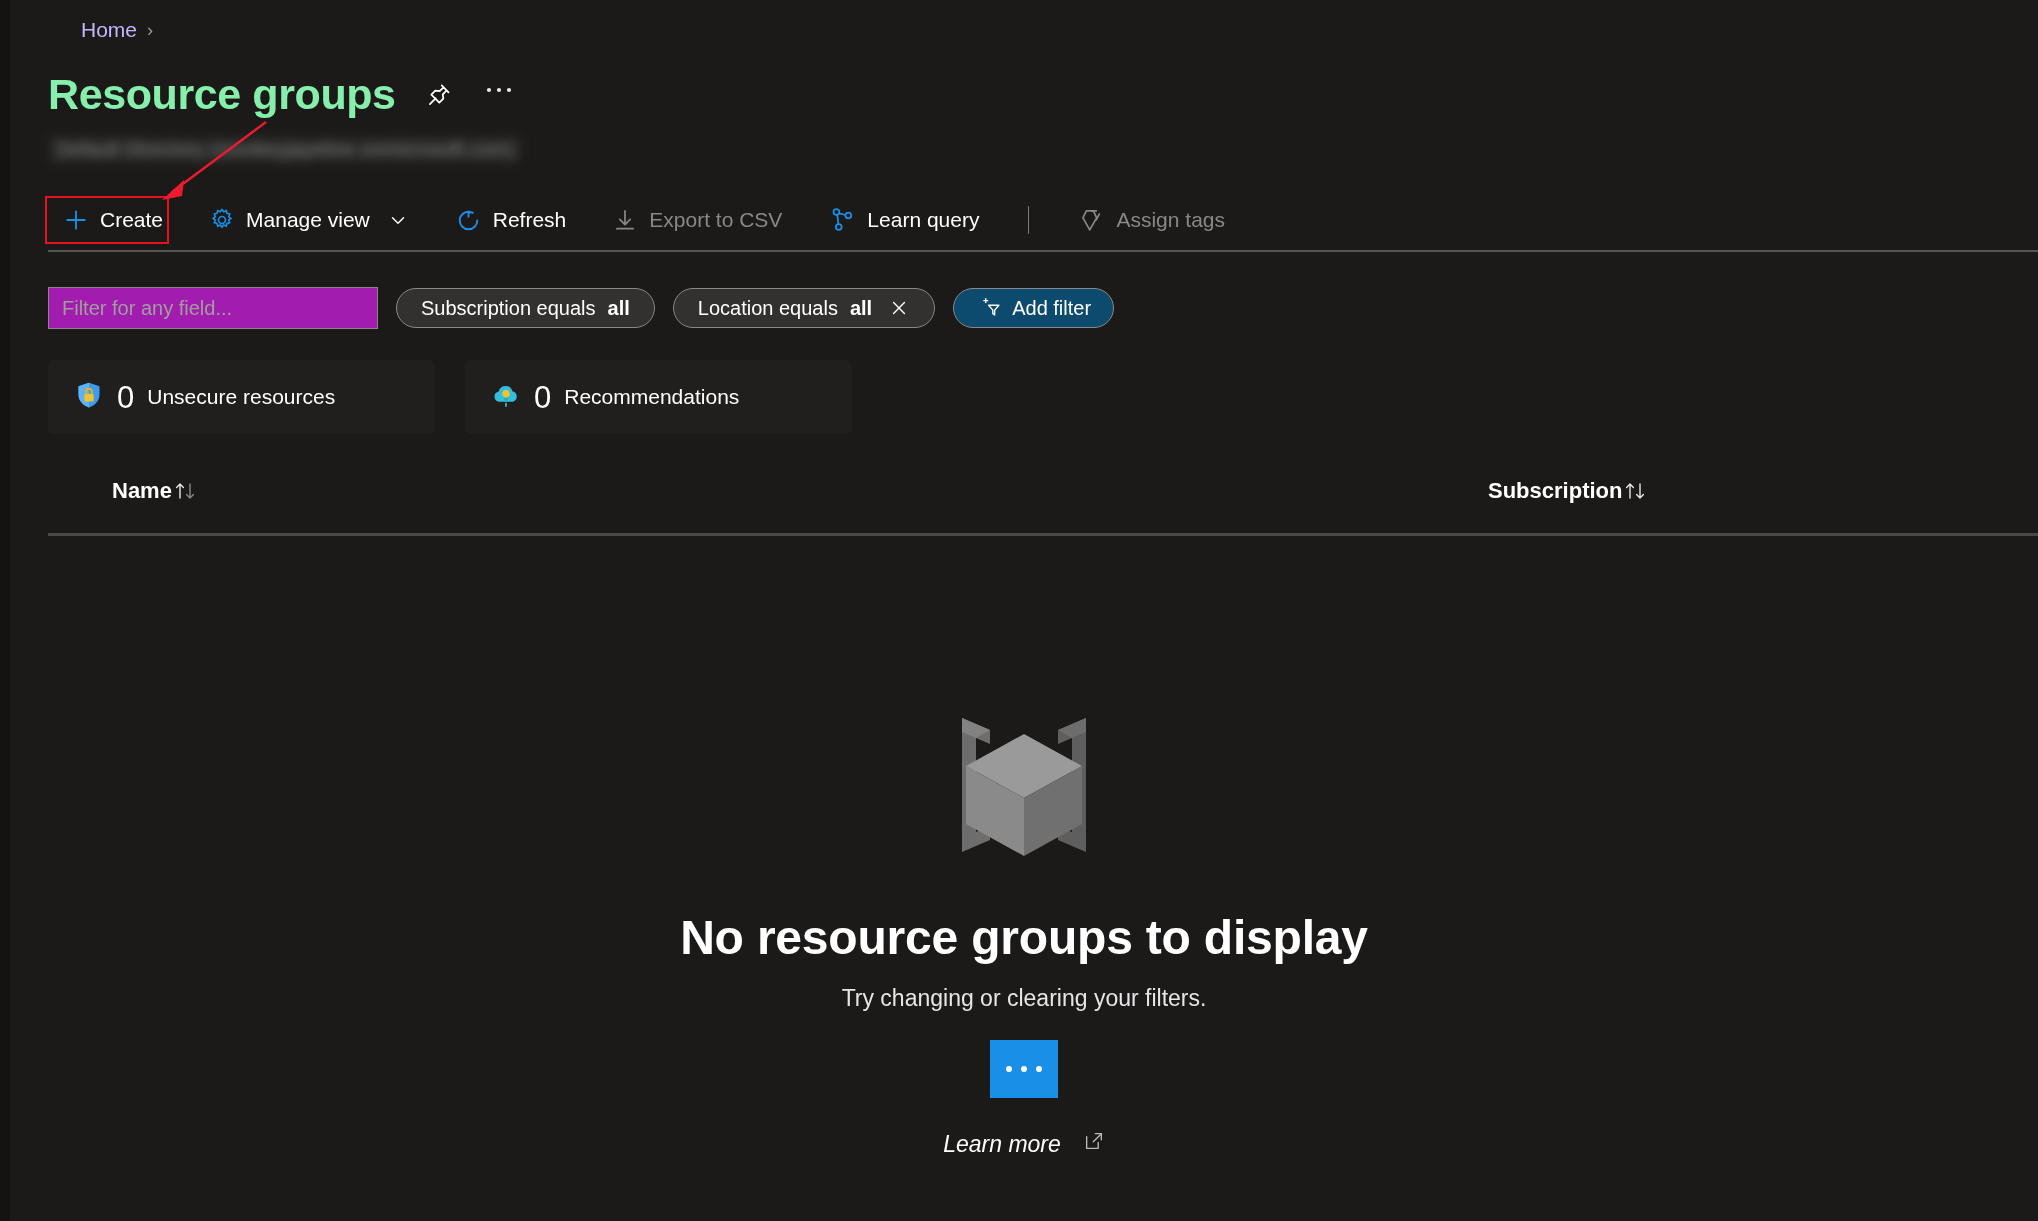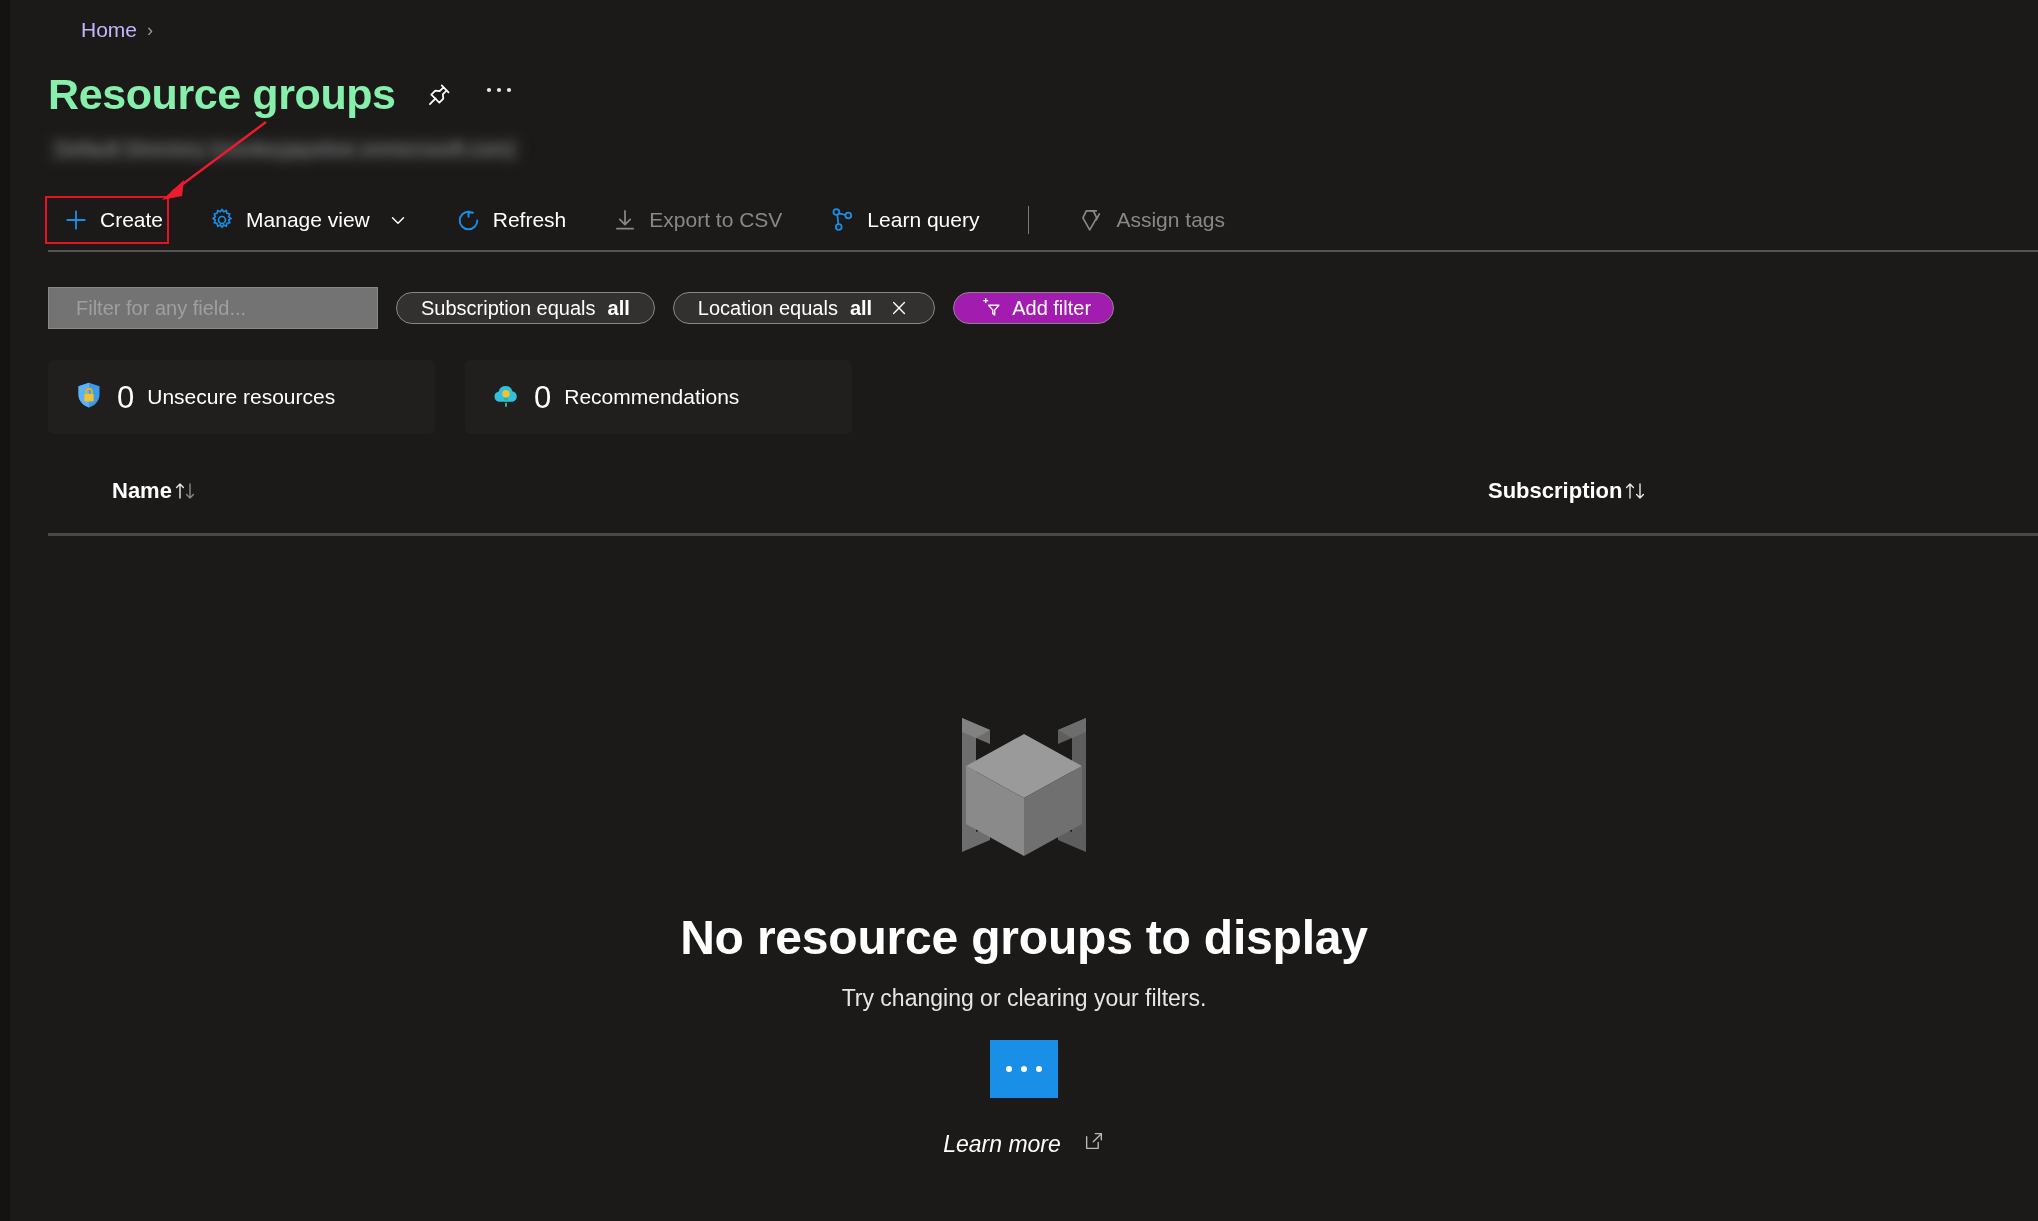--- a/index.html
+++ b/index.html
@@ -136,52 +136,52 @@
   
   .filterbar {
     position: absolute;
     left: 38px; top: 287px;
     display: flex;
     align-items: center;
     gap: 18px;
   }
   .filter-input {
     width: 330px; height: 42px;
-    background: #737373;
+    background: #a21caf;
     border: 1px solid #8a8886;
     color: #ffffff;
     font-size: 20px;
-    padding: 0 27px;
+    padding: 0 13px;
     font-family: "Liberation Sans", sans-serif;
     outline: none;
   }
   .filter-input::placeholder { color: #a19f9d; }
 
   .pill {
     display: flex;
     align-items: center;
     gap: 12px;
-    height: 32px;
+    height: 40px;
     padding: 0 24px;
     border: 1px solid #8a8886;
     border-radius: 21px;
     background: #323130;
     font-size: 20px;
     color: #ffffff;
     cursor: pointer;
     white-space: nowrap;
   }
   .pill b { font-weight: 700; }
   .pill .x {
     display: flex; align-items: center; justify-content: center;
     width: 22px; height: 22px;
     margin-left: 4px;
   }
   .pill.addfilter {
-    background: #a21caf;
+    background: #0c4a6e;
     padding: 0 22px;
     gap: 10px;
   }
 
   
   .cards {
     position: absolute;
     left: 38px; top: 360px;
     display: flex;
     gap: 30px;

